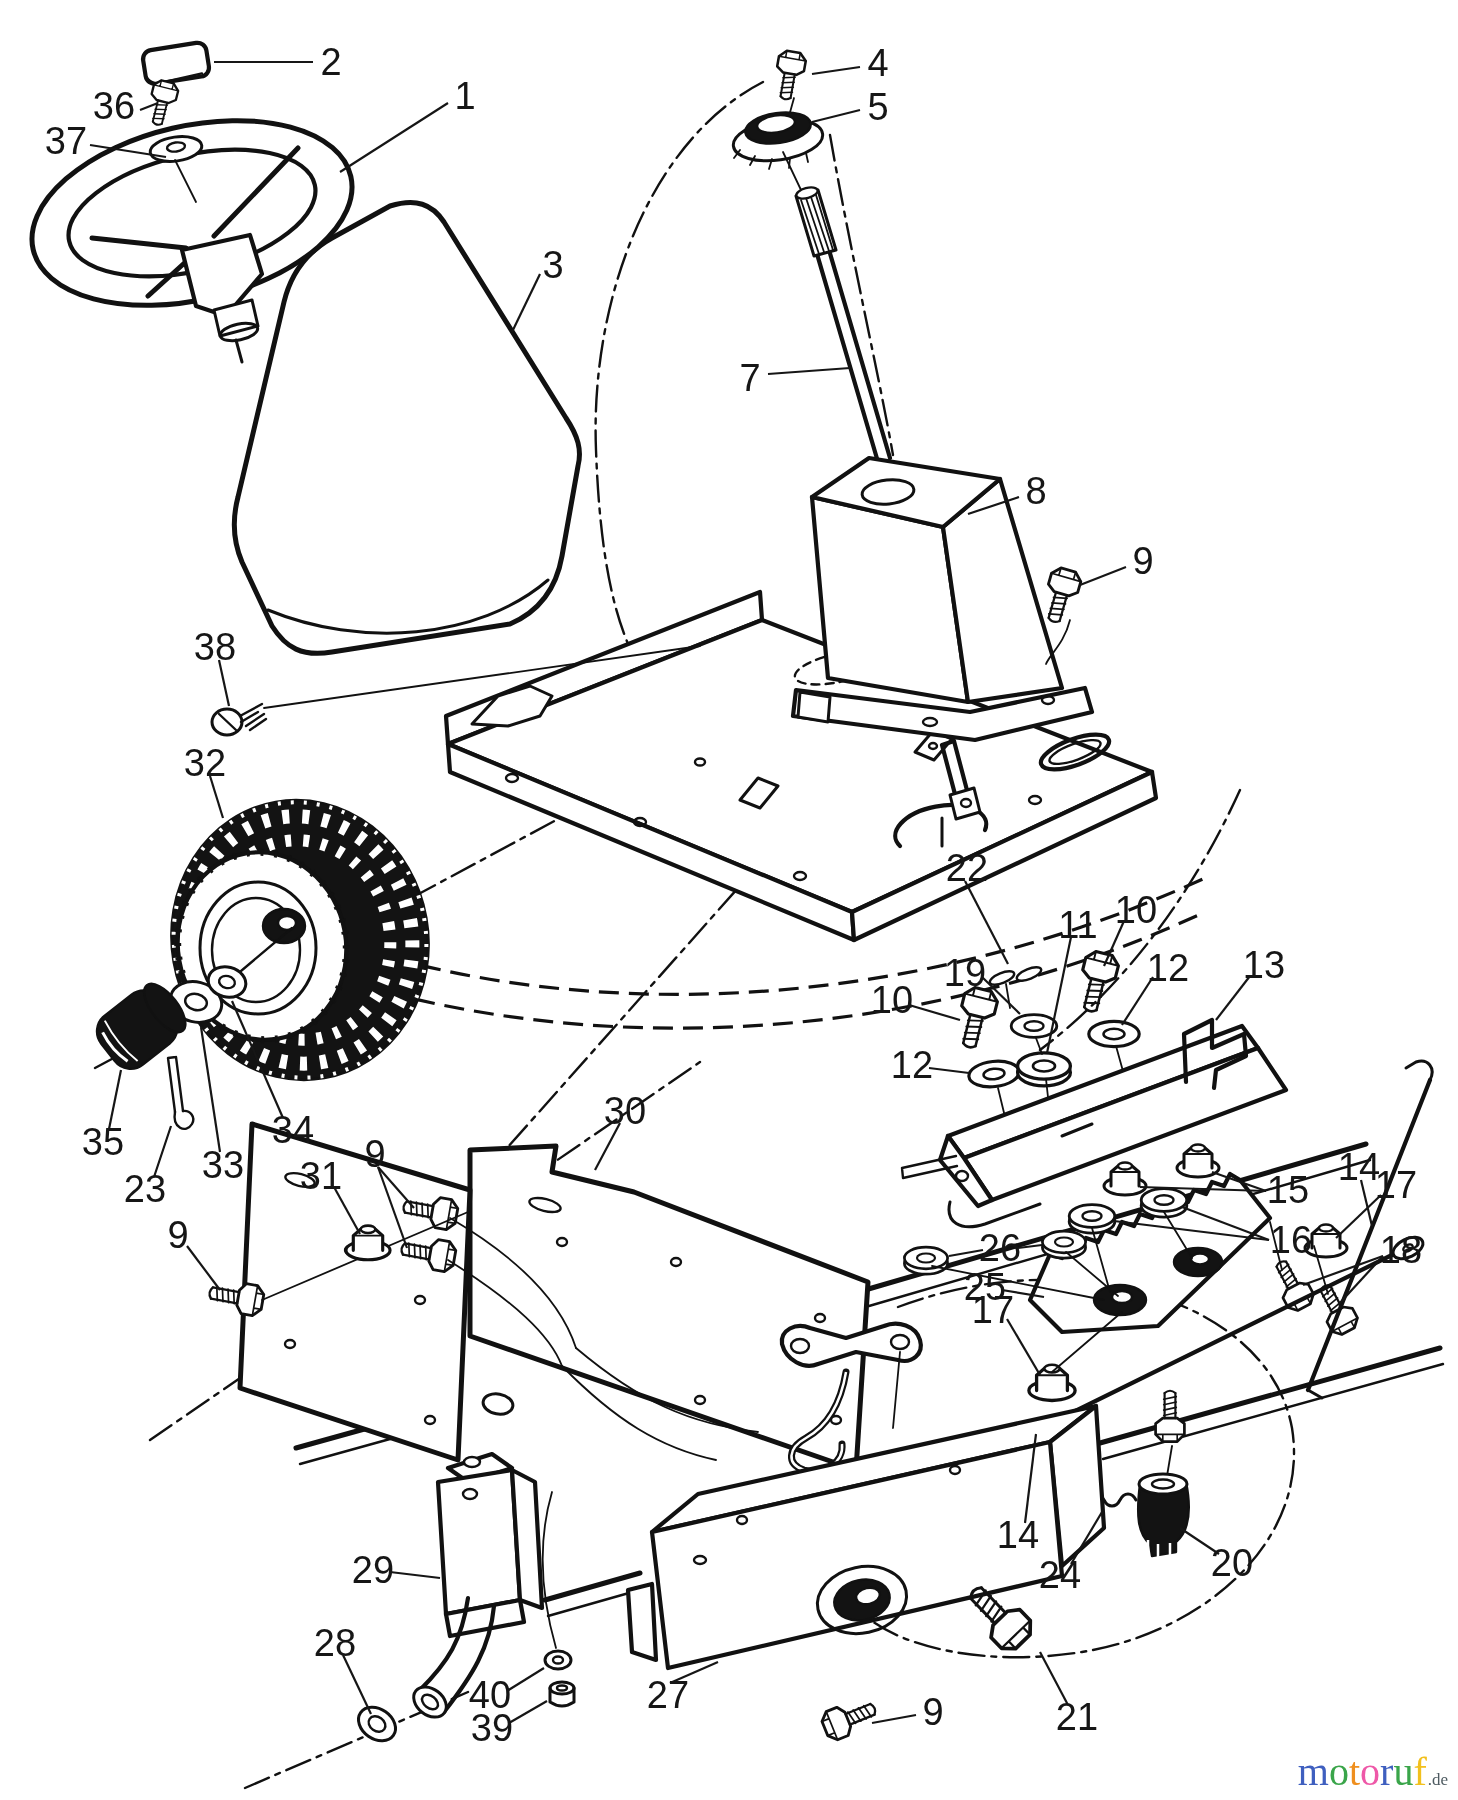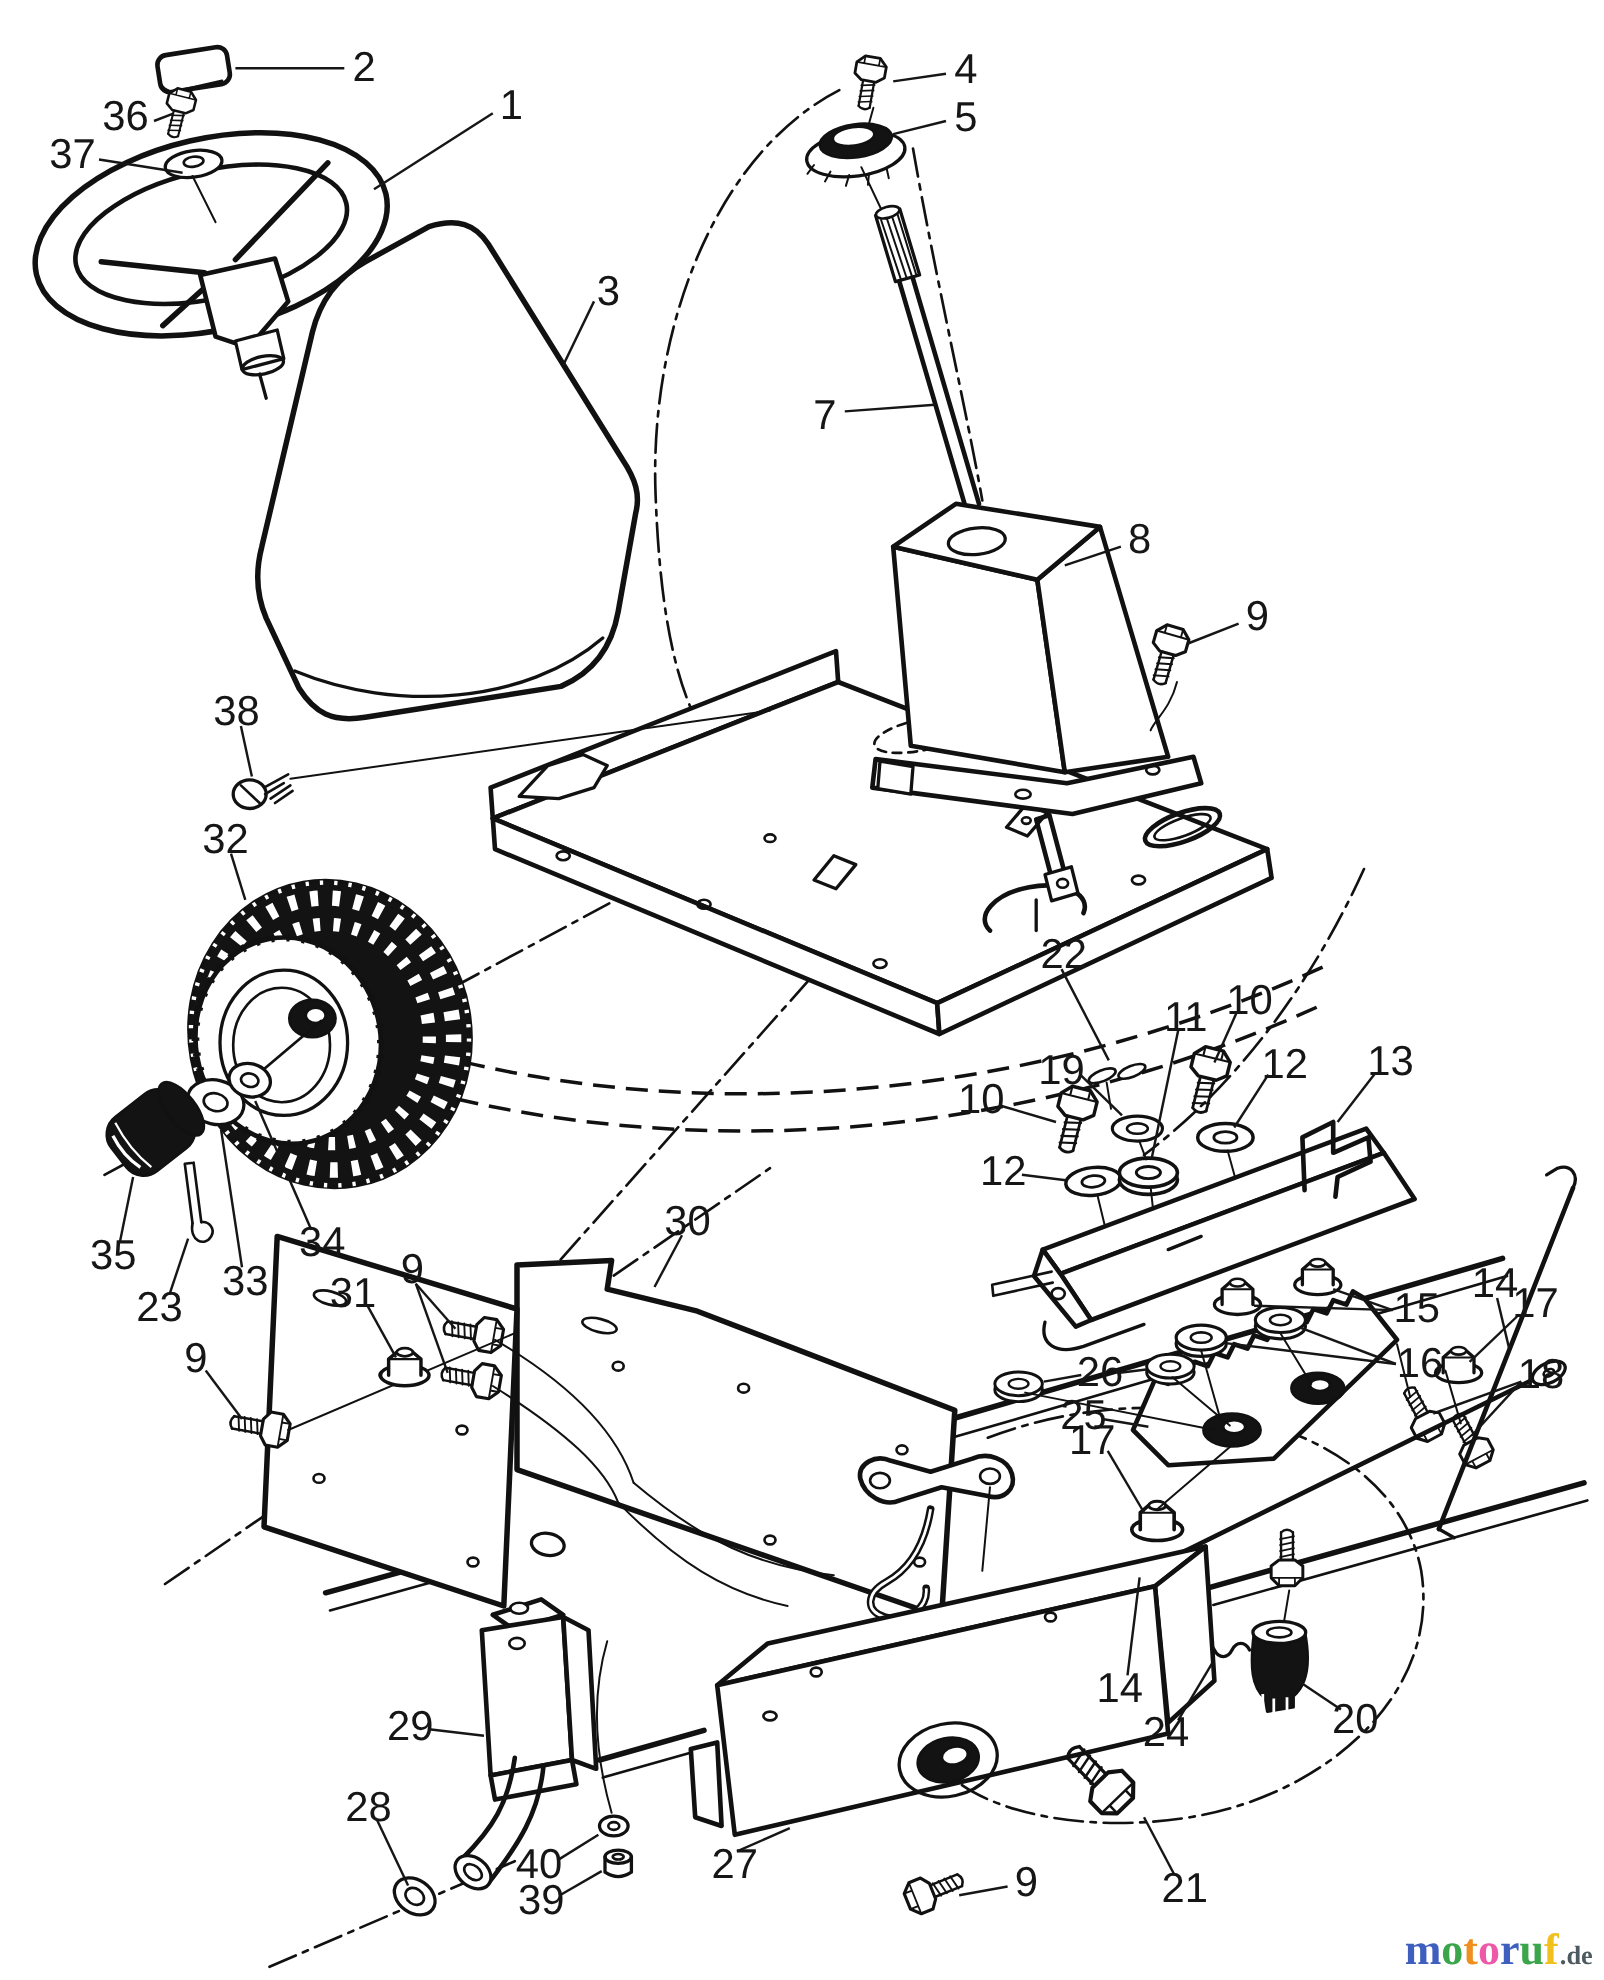--- a/index.html
+++ b/index.html
@@ -9,23 +9,23 @@
   svg *{vector-effect:none;}
   .ln{fill:none;stroke:#111;stroke-linecap:round;stroke-linejoin:round;}
   .fw{fill:#fff;stroke:#111;stroke-linecap:round;stroke-linejoin:round;}
   .fd{fill:#131313;stroke:#111;stroke-linejoin:round;}
   .w1{stroke-width:1.8}.w2{stroke-width:2.4}.w3{stroke-width:3}.w4{stroke-width:4.2}.w5{stroke-width:5}
   .dsh{fill:none;stroke:#111;stroke-width:3.2;stroke-dasharray:20 10;}
   #leader-lines line{stroke:#161616;stroke-width:2.2;}
   #callout-labels text{fill:#161616;font-family:"Liberation Sans",sans-serif;font-size:38px;
         text-anchor:middle;dominant-baseline:central;}
   #logo{position:absolute;right:10px;bottom:8px;display:flex;align-items:baseline;
-        font-family:"Liberation Serif",serif;font-weight:bold;}
+        font-family:"Liberation Serif",serif;font-weight:normal;}
   #logo-word span{font-size:40px;line-height:1;}
-  #logo-suffix{font-size:24px;margin-left:1px;}
+  #logo-suffix{font-size:17px;margin-left:1px;}
 </style>
 </head>
 <body>
 
 <div id="page">
 <svg width="1458" height="1800" viewBox="0 0 1458 1800">
   <defs>
     <g id="hexbolt">
       <path class="fw w3" d="M-16,-16 L-8,-24 L8,-24 L16,-16 L16,-4 L8,2 L-8,2 L-16,-4 Z"></path>
       <path class="ln w1" d="M-16,-16 L16,-16 M-8,-24 L-8,-16 M8,-24 L8,-16"></path>

